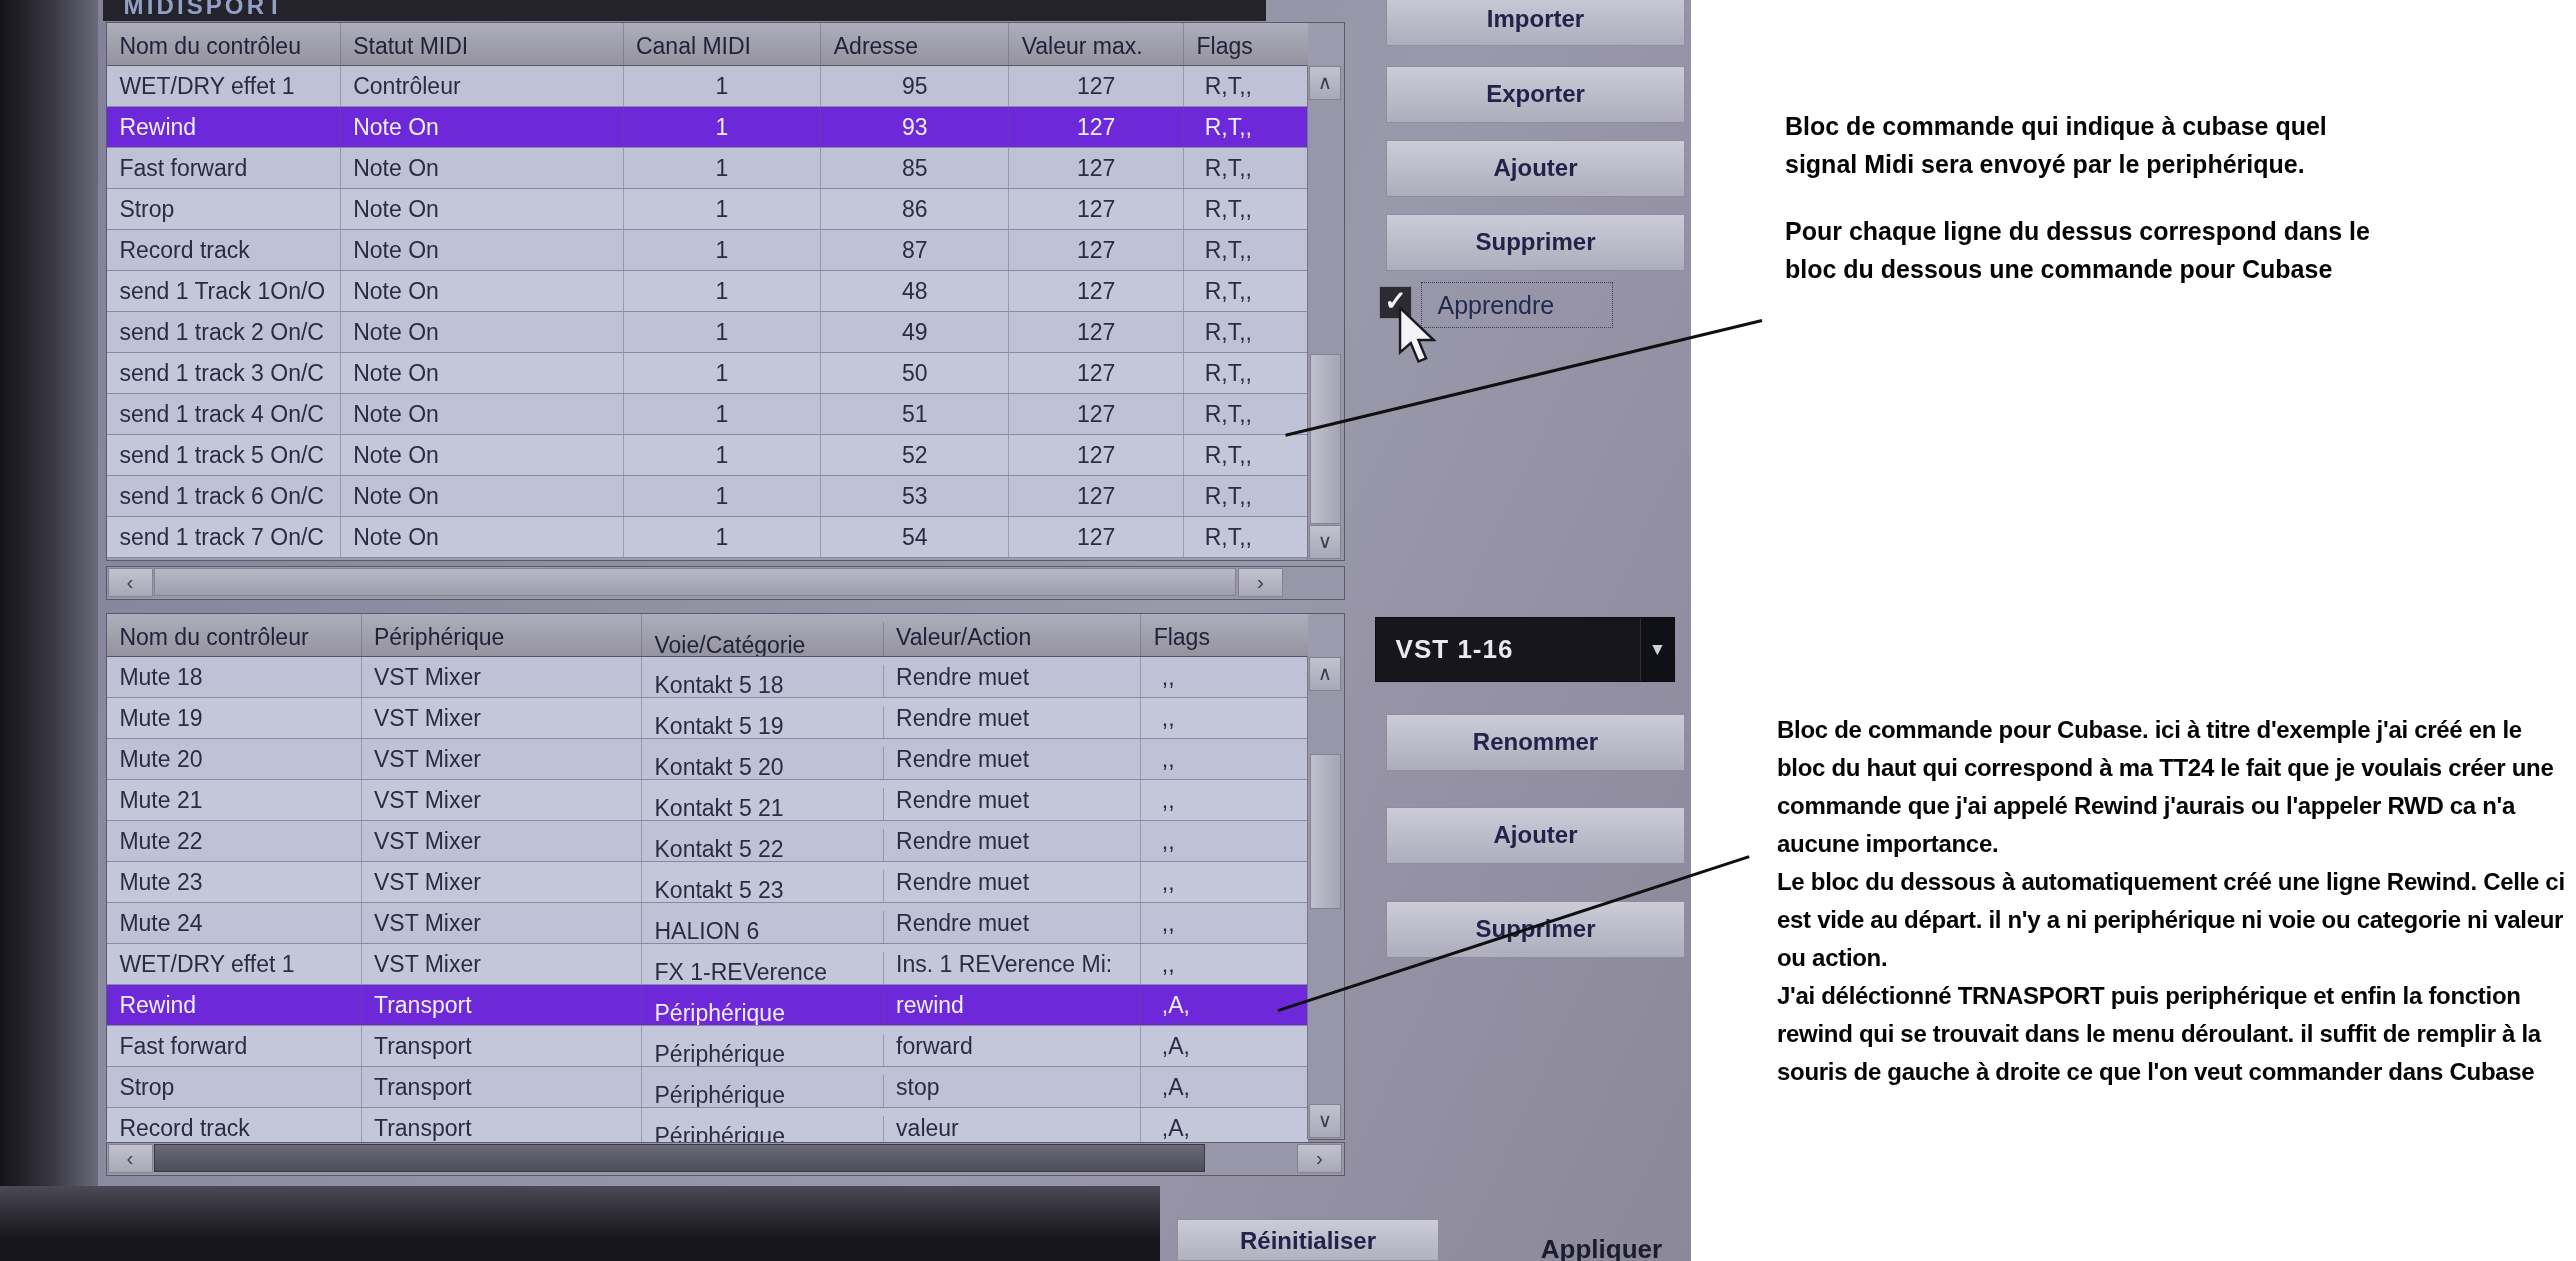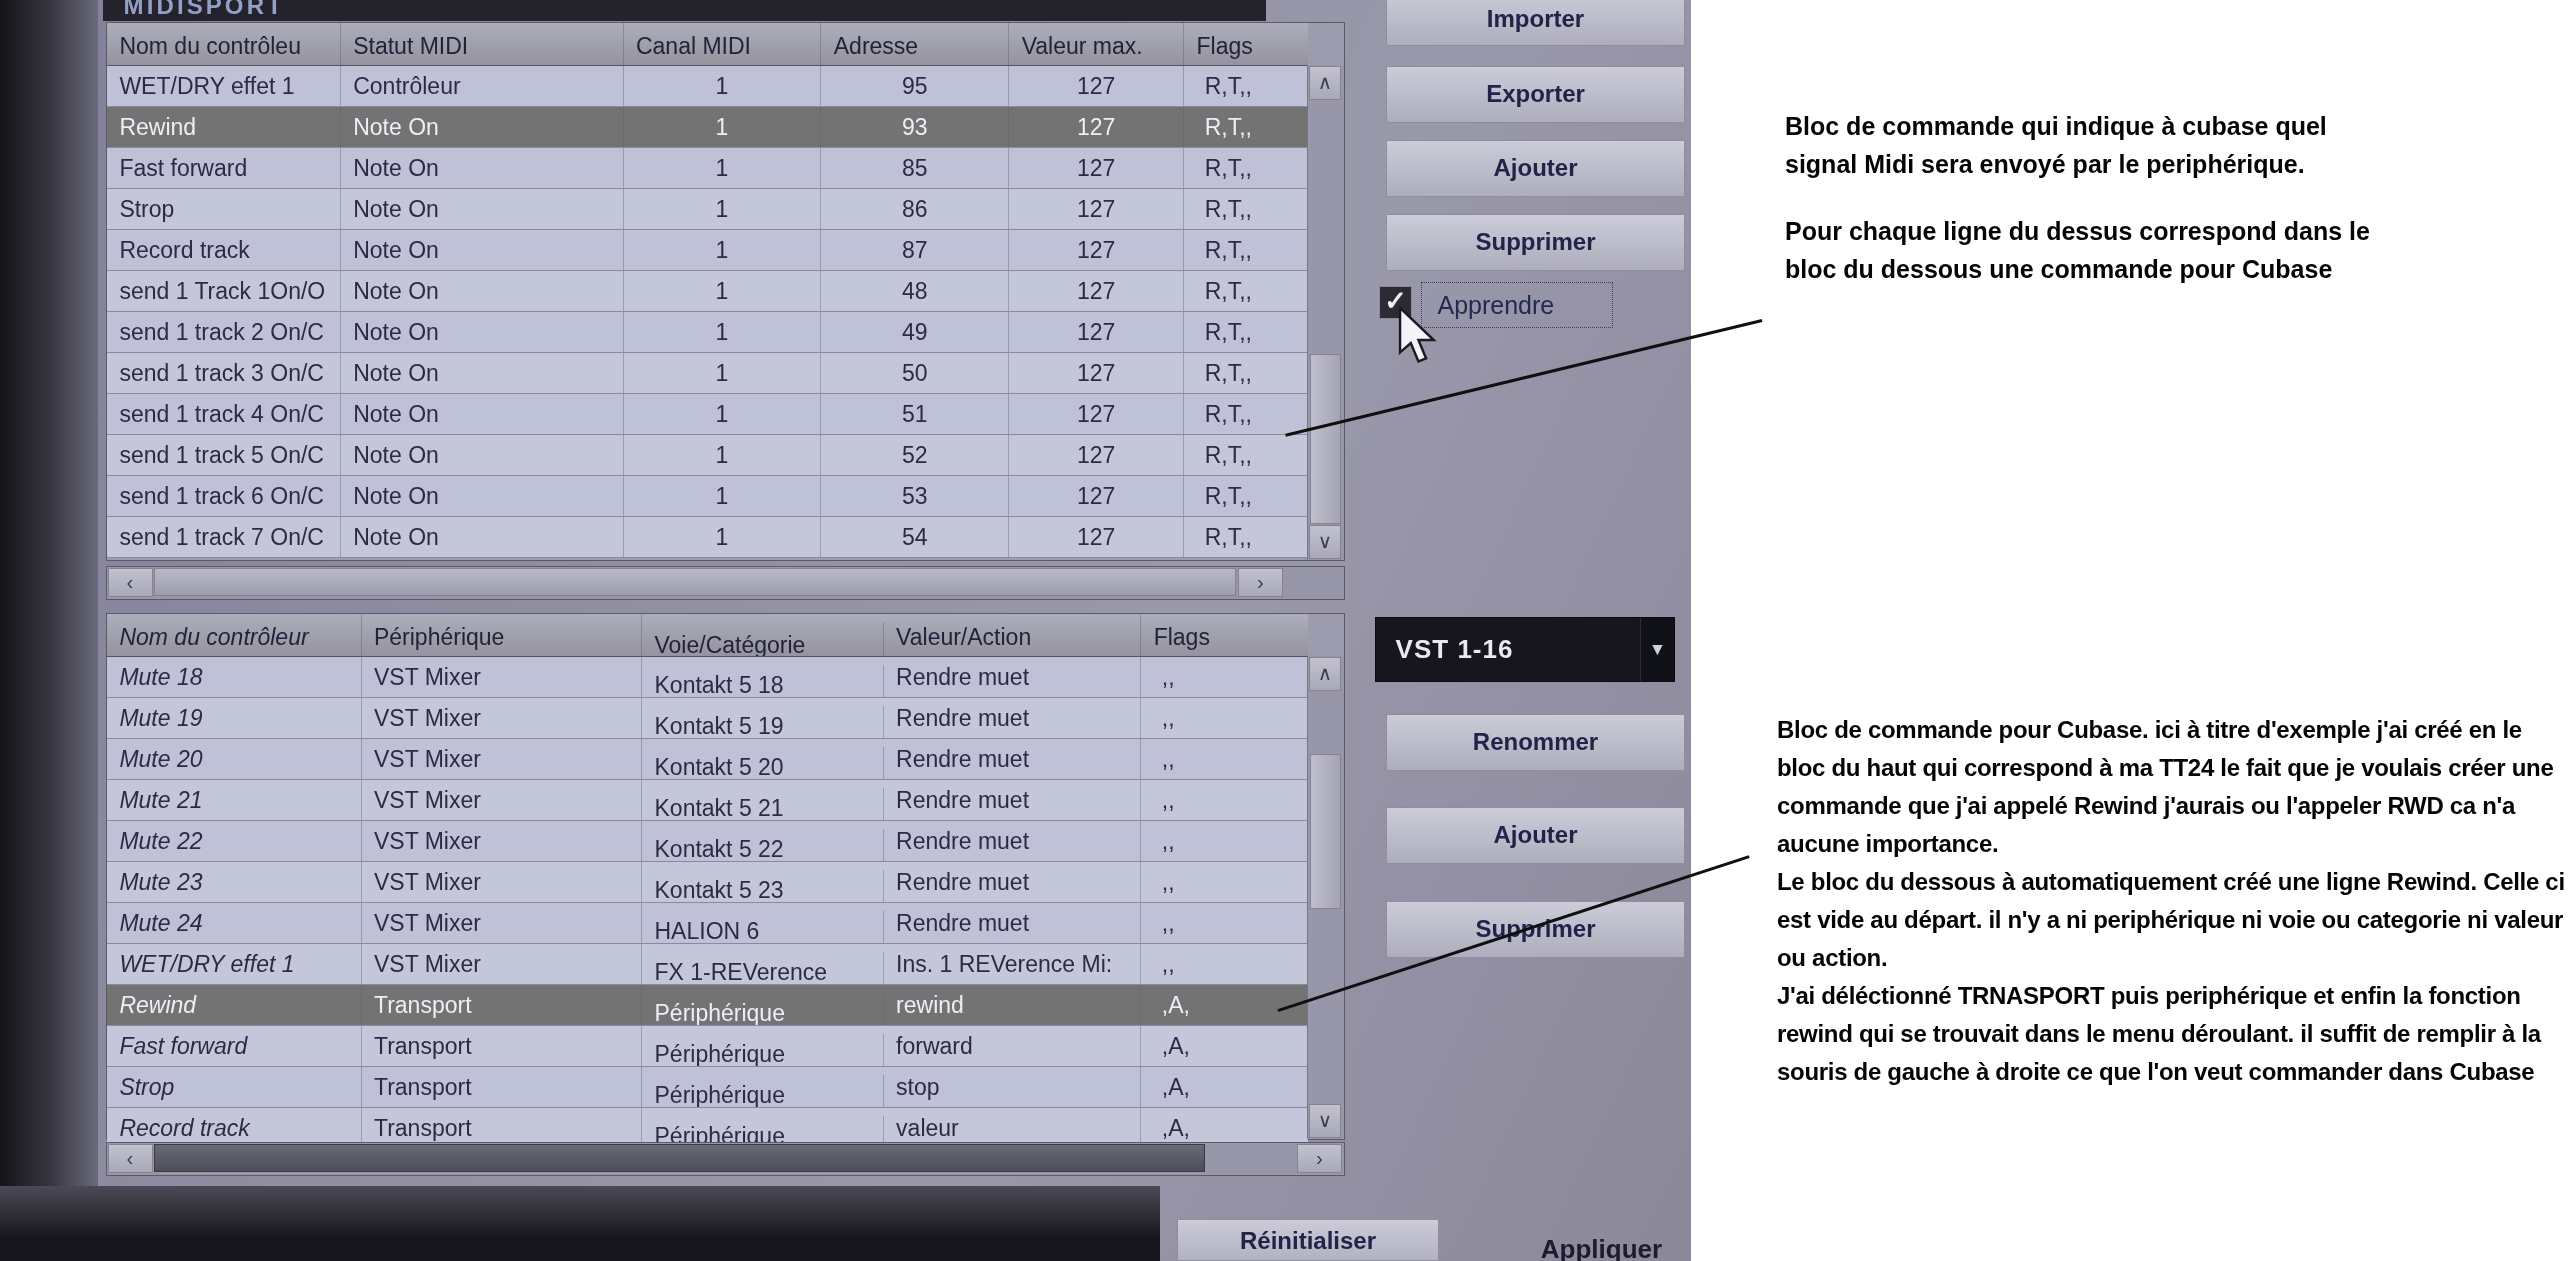--- a/index.html
+++ b/index.html
@@ -17,33 +17,33 @@
   .titlebar{position:absolute;left:103px;top:0;width:1163px;height:20.6px;background:#24222b;overflow:hidden;}
   .titlebar span{display:block;margin:-8.2px 0 0 20.6px;font-size:24px;font-weight:700;color:#93a0c6;letter-spacing:3.1px;}
 
   
   .gtable{position:absolute;background:#9d9cae;border:1.5px solid #5b5a68;box-sizing:border-box;}
   .tbody{position:absolute;left:0;top:0;right:36px;}
   .trow{display:flex;height:40px;border-bottom:1px solid #8b8a9c;background:#bfc2d6;}
   .trow:nth-child(odd){background:#c4c7d9;}
   .trow.thead{height:42px;background:linear-gradient(180deg,#aeadbb,#94939f);
               border-bottom:1.5px solid #55545f;}
-  .trow.sel{background:#737373;}
+  .trow.sel{background:#6d28d9;}
   .trow.sel .cell{color:#edeef8;}
   .cell{box-sizing:border-box;padding:7.2px 0 0 12.4px;font-size:23px;color:#2b2b44;
         border-right:1px solid rgba(90,90,112,.4);overflow:hidden;white-space:nowrap;}
   .thead .cell{color:#22223a;font-size:23px;padding-top:10px;}
   .num{text-align:center;padding-left:0;}
   .flags{padding-left:20.6px;}
 
   
   .t-top .c0{width:234px;} .t-top .c1{width:283px;} .t-top .c2{width:198px;}
   .t-top .c3{width:188px;} .t-top .c4{width:175px;} .t-top .c5{width:124px;border-right:none;}
   
-  .t-bot .c0{width:255px;font-style:italic;} .t-bot .c1{width:281px;} .t-bot .c2{width:242px;margin-top:8px;}
+  .t-bot .c0{width:255px;} .t-bot .c1{width:281px;} .t-bot .c2{width:242px;margin-top:8px;}
   .t-bot .c3{width:258px;} .t-bot .c4{width:167px;border-right:none;}
 
   
   .vscroll{position:absolute;top:42px;right:0;width:36px;bottom:0;background:#9897a9;border-left:1px solid #77768a;}
   .sbtn{position:absolute;left:1px;width:32px;height:34px;background:linear-gradient(180deg,#c2c1ce,#a9a8b8);
         border:1px solid #84838f;box-sizing:border-box;text-align:center;font-size:19.6px;color:#3c3c4e;line-height:31px;}
   .sthumb{position:absolute;left:1.5px;width:31px;background:linear-gradient(90deg,#c0bfcd,#a5a4b5);
         border:1px solid #84838f;box-sizing:border-box;}
   .hscroll{position:absolute;height:34px;background:#9897a9;border:1.5px solid #5b5a68;box-sizing:border-box;}
   .hbtn{position:absolute;top:0.5px;width:45px;height:29px;background:linear-gradient(180deg,#c2c1ce,#a9a8b8);

